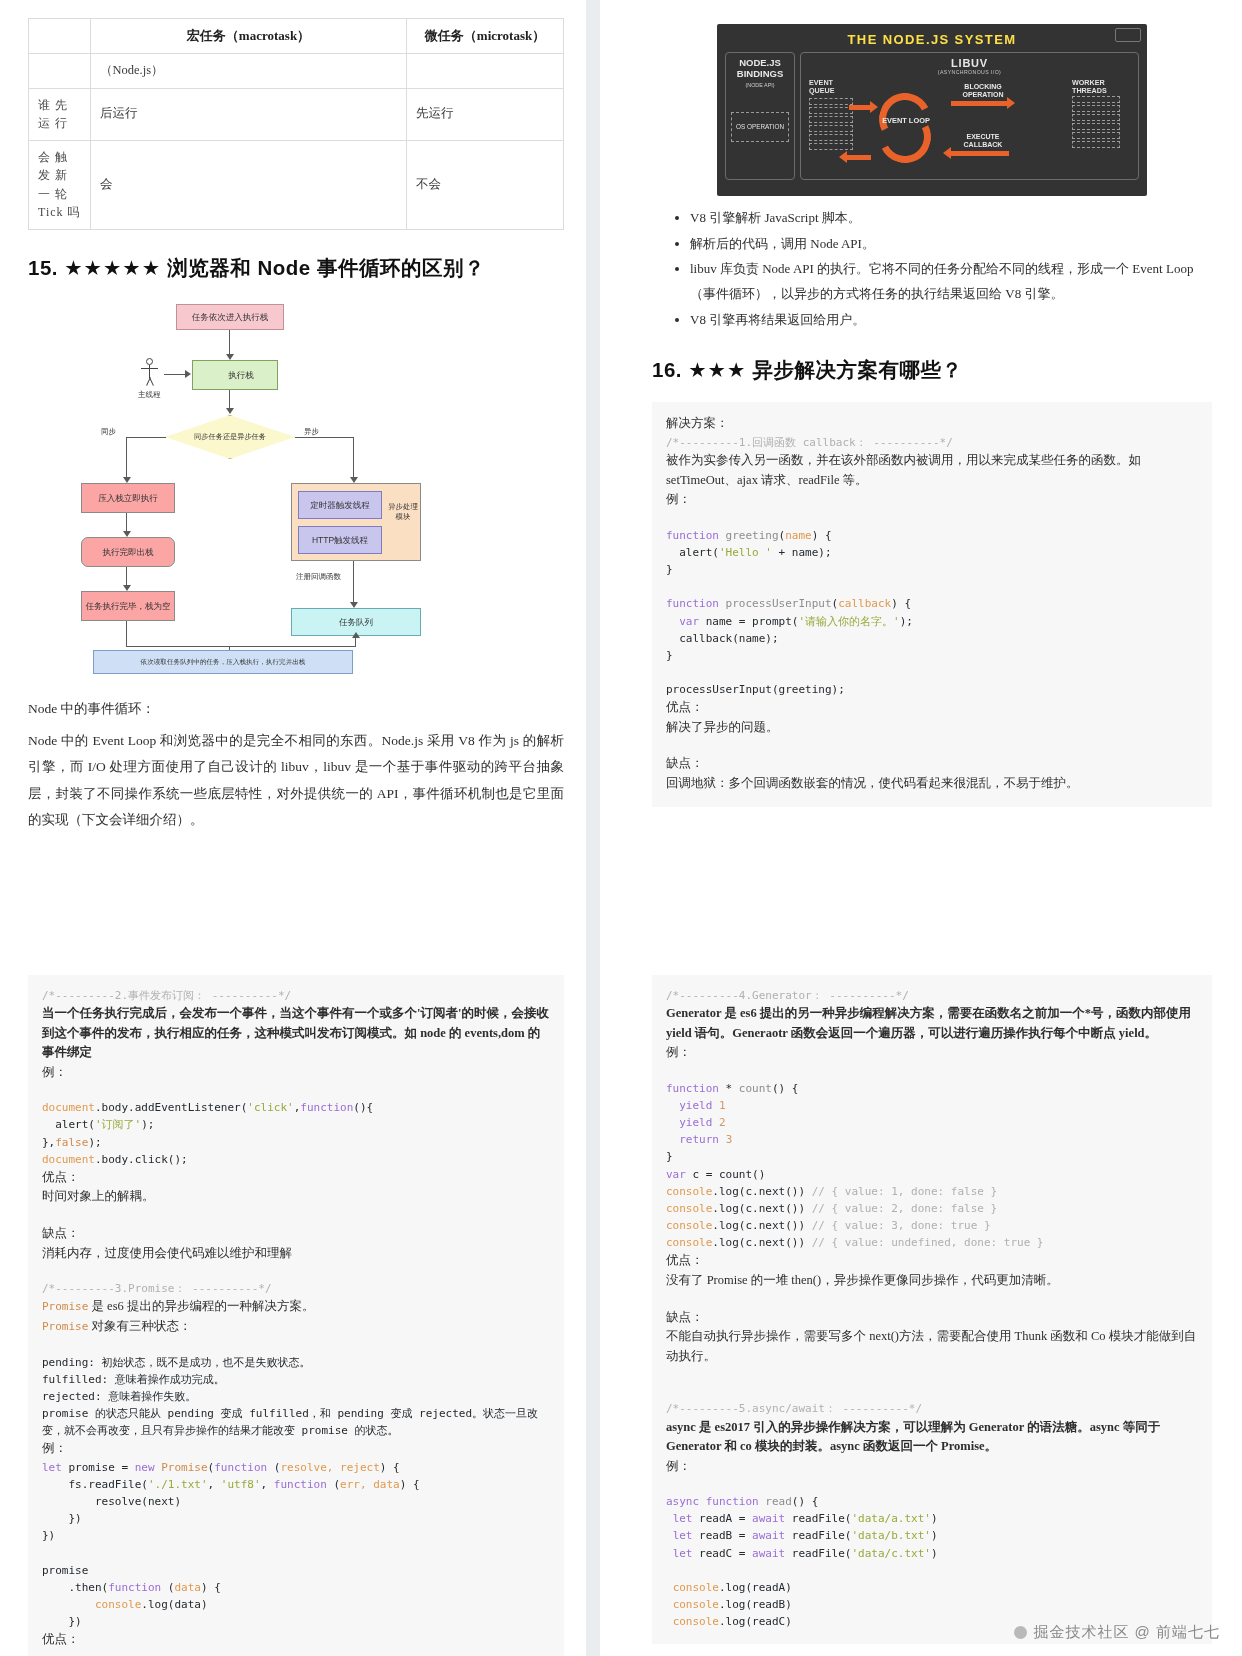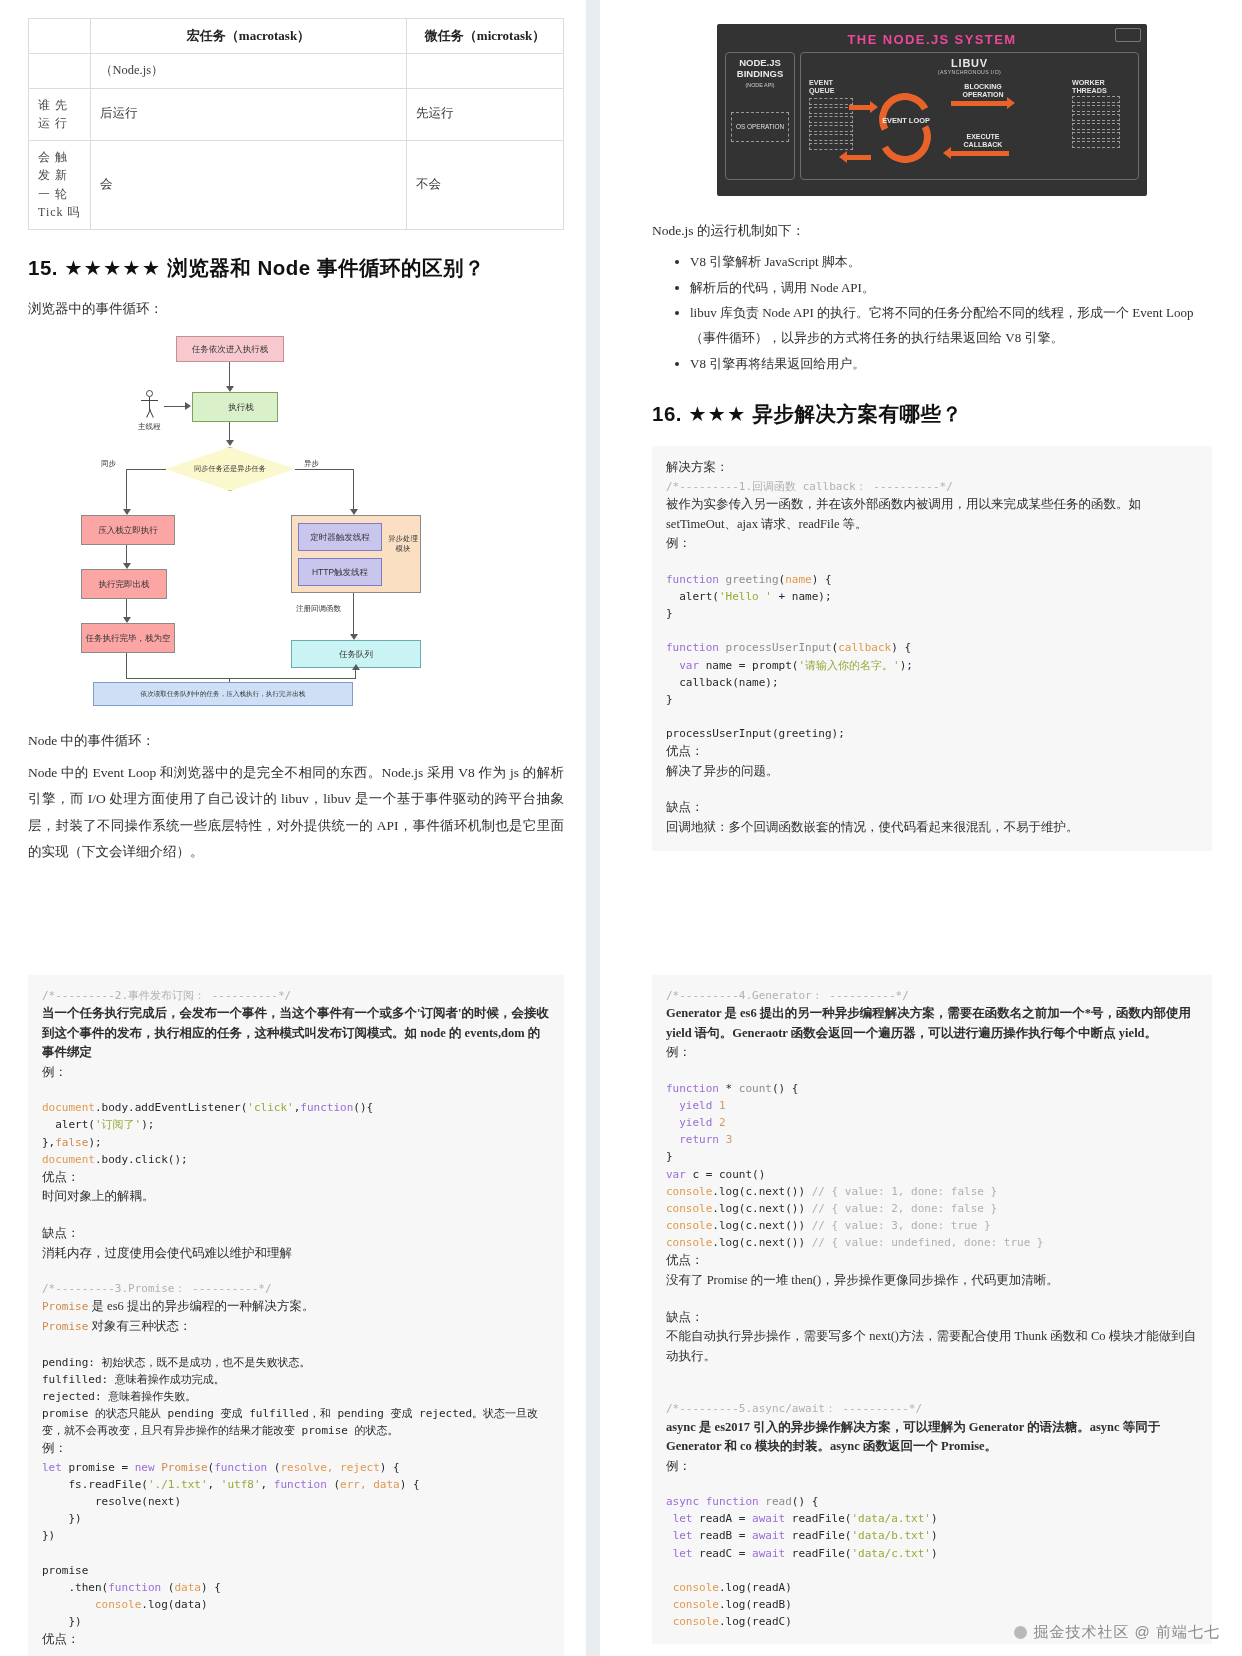--- a/index.html
+++ b/index.html
@@ -121,21 +121,21 @@
   .stick .legl { width:1.2px; height:9px; background:#444; position:absolute; top:19px; left:2px; transform:rotate(25deg); }
   .stick .legr { width:1.2px; height:9px; background:#444; position:absolute; top:19px; left:5px; transform:rotate(-25deg); }
 
   
   .poster {
     width:430px; height:172px; background:#333333; margin:6px auto 0 auto;
     position:relative; border-radius:2px; padding:6px 8px;
     font-family:"Liberation Sans","DejaVu Sans",sans-serif;
   }
   .poster-title {
-    text-align:center; color:#ec4899; font-size:13px; letter-spacing:1.4px;
+    text-align:center; color:#fde047; font-size:13px; letter-spacing:1.4px;
     font-weight:bold; margin:2px 0 5px 0;
   }
   .poster-body { display:flex; gap:5px; height:128px; }
   .pbox { border:1.2px solid #6d6d6d; border-radius:4px; position:relative; }
   .p-app-col { width:92px; display:flex; flex-direction:column; gap:3px; }
   .p-app { height:36px; display:flex; align-items:center; justify-content:center;
            color:#e8e8e8; font-size:10.5px; letter-spacing:.6px; font-weight:bold; }
   .p-js  { height:18px; display:flex; align-items:center; justify-content:center;
            color:#d8d8d8; font-size:7.5px; letter-spacing:1px; position:relative; }
   .p-v8  { flex:1; display:flex; flex-direction:column; align-items:center; justify-content:center;
@@ -239,21 +239,20 @@
       </tr>
     </tbody>
       </table>
 
     <h2 class="qh">
       <span>15.</span>
       <span class="stars">★★★★★</span>
       <span>浏览器和 Node 事件循环的区别？</span>
     </h2>
 
-    <p class="lead">浏览器中的事件循环：</p>
 
     <div class="flow">
 
       <div class="fbox fb-pink" style="left:108px; top:4px; width:108px; height:26px;">任务依次进入执行栈</div>
       <div class="ln v" style="left:161px; top:30px; height:26px;"></div>
       <div class="arrowhead" style="left:157.5px; top:54px;"></div>
 
       <div class="fbox fb-green" style="left:124px; top:60px; width:86px; height:30px;padding-left:12px;">执行栈</div>
 
       <div class="stick" style="left:78px; top:58px;">
@@ -282,21 +281,21 @@
 
       <div class="ln h" style="left:227px; top:137px; width:58px;"></div>
       <div class="ln v" style="left:285px; top:137px; height:42px;"></div>
       <div class="arrowhead" style="left:281.5px; top:177px;"></div>
       <div class="flabel" style="left:236px; top:127px;">异步</div>
 
       <div class="fbox fb-orange" style="left:13px; top:183px; width:94px; height:30px;">压入栈立即执行</div>
       <div class="ln v" style="left:58px; top:213px; height:20px;"></div>
       <div class="arrowhead" style="left:54.5px; top:231px;"></div>
 
-      <div class="fbox fb-orange" style="left:13px; top:237px; width:86px; height:30px;">执行完即出栈</div>
+      <div class="fbox fb-orange" style="left:13px; top:237px; width:94px; height:30px;border-radius:7px;">执行完即出栈</div>
       <div class="ln v" style="left:58px; top:267px; height:20px;"></div>
       <div class="arrowhead" style="left:54.5px; top:285px;"></div>
 
       <div class="fbox fb-orange" style="left:13px; top:291px; width:94px; height:30px;">任务执行完毕，栈为空</div>
 
       <div class="fbox fb-wrap" style="left:223px; top:183px; width:130px; height:78px; display:block;">
         <div class="fbox fb-purple" style="left:6px; top:7px; width:84px; height:28px;">定时器触发线程</div>
         <div class="fbox fb-purple" style="left:6px; top:42px; width:84px; height:28px;">HTTP触发线程</div>
         <div style="position:absolute; left:94px; top:18px; width:34px; font-size:7.4px; color:#333; text-align:center; line-height:1.3; font-family:'Liberation Sans','DejaVu Sans',sans-serif;">异步处理模块</div>
       </div>
@@ -375,21 +374,20 @@
               <div class="slot"></div>
               <div class="slot"></div>
             <div class="slot"></div>
               <div class="slot"></div>
               <div class="slot"></div>
           </div>
         </div>
       </div>
     </div>
 
-    <p class="lead" style="margin-top:26px;">Node.js 的运行机制如下：</p>
     <ul class="bul">
       <li>V8 引擎解析 JavaScript 脚本。</li>
       <li>解析后的代码，调用 Node API。</li>
       <li>libuv 库负责 Node API 的执行。它将不同的任务分配给不同的线程，形成一个 Event Loop（事件循环），以异步的方式将任务的执行结果返回给 V8 引擎。</li>
       <li>V8 引擎再将结果返回给用户。</li>
     </ul>
 
     <h2 class="qh">
       <span>16.</span>
       <span class="stars">★★★</span>

